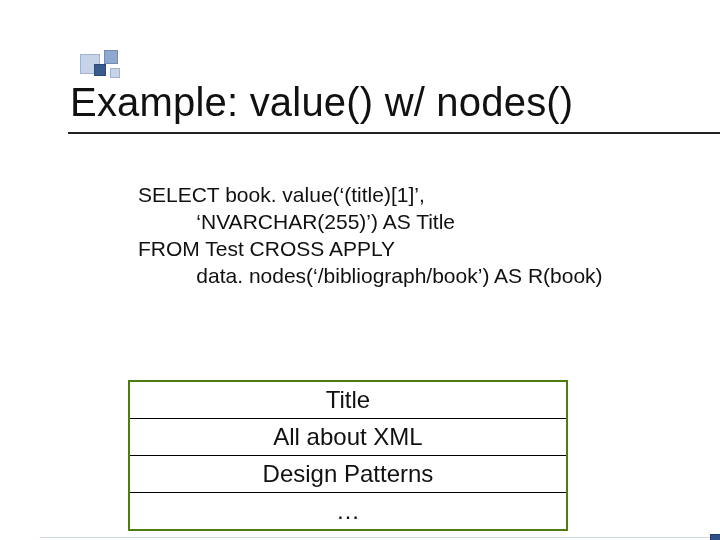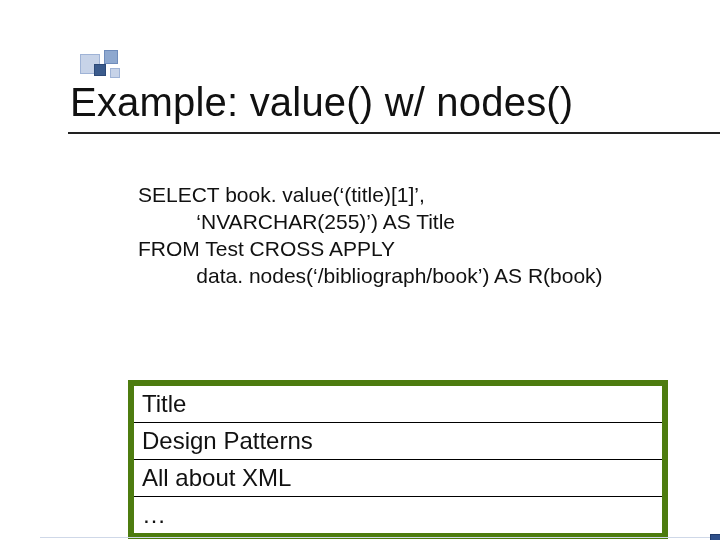--- a/index.html
+++ b/index.html
@@ -49,25 +49,26 @@
     top: 142px;
     font-size: 21px;
     color: #111;
     line-height: 1.28;
     white-space: pre;
   }
   .result-table {
     position: absolute;
     left: 88px;
     top: 340px;
-    width: 540px;
-    border: 6px solid #4d7c0f;
+    width: 440px;
+    border: 2px solid #4d7c0f;
     border-collapse: collapse;
     font-size: 24px;
     color: #111;
+    text-align: center;
   }
   .result-table td {
     border: 1px solid #000;
     padding: 4px 8px 4px 8px;
     height: 34px;
     vertical-align: middle;
   }
   .result-table tr:first-child td { border-top: none; }
   .foot-dot {
     position: absolute;
@@ -104,24 +105,24 @@
 <span>          ‘NVARCHAR(255)’) AS Title</span>
 <span>FROM Test CROSS APPLY</span>
 <span>          data. nodes(‘/bibliograph/book’) AS R(book)</span></div>
 
   <table class="result-table">
     <tbody>
         <tr>
       <td>Title</td>
     </tr>
     <tr>
-      <td>Design Patterns</td>
+      <td>All about XML</td>
     </tr>
     <tr>
-      <td>All about XML</td>
+      <td>Design Patterns</td>
     </tr>
     <tr>
       <td>…</td>
     </tr>
   </tbody>
     </table>
 
   <div class="foot-bar"></div>
   <div class="foot-dot"></div>
 </div>

